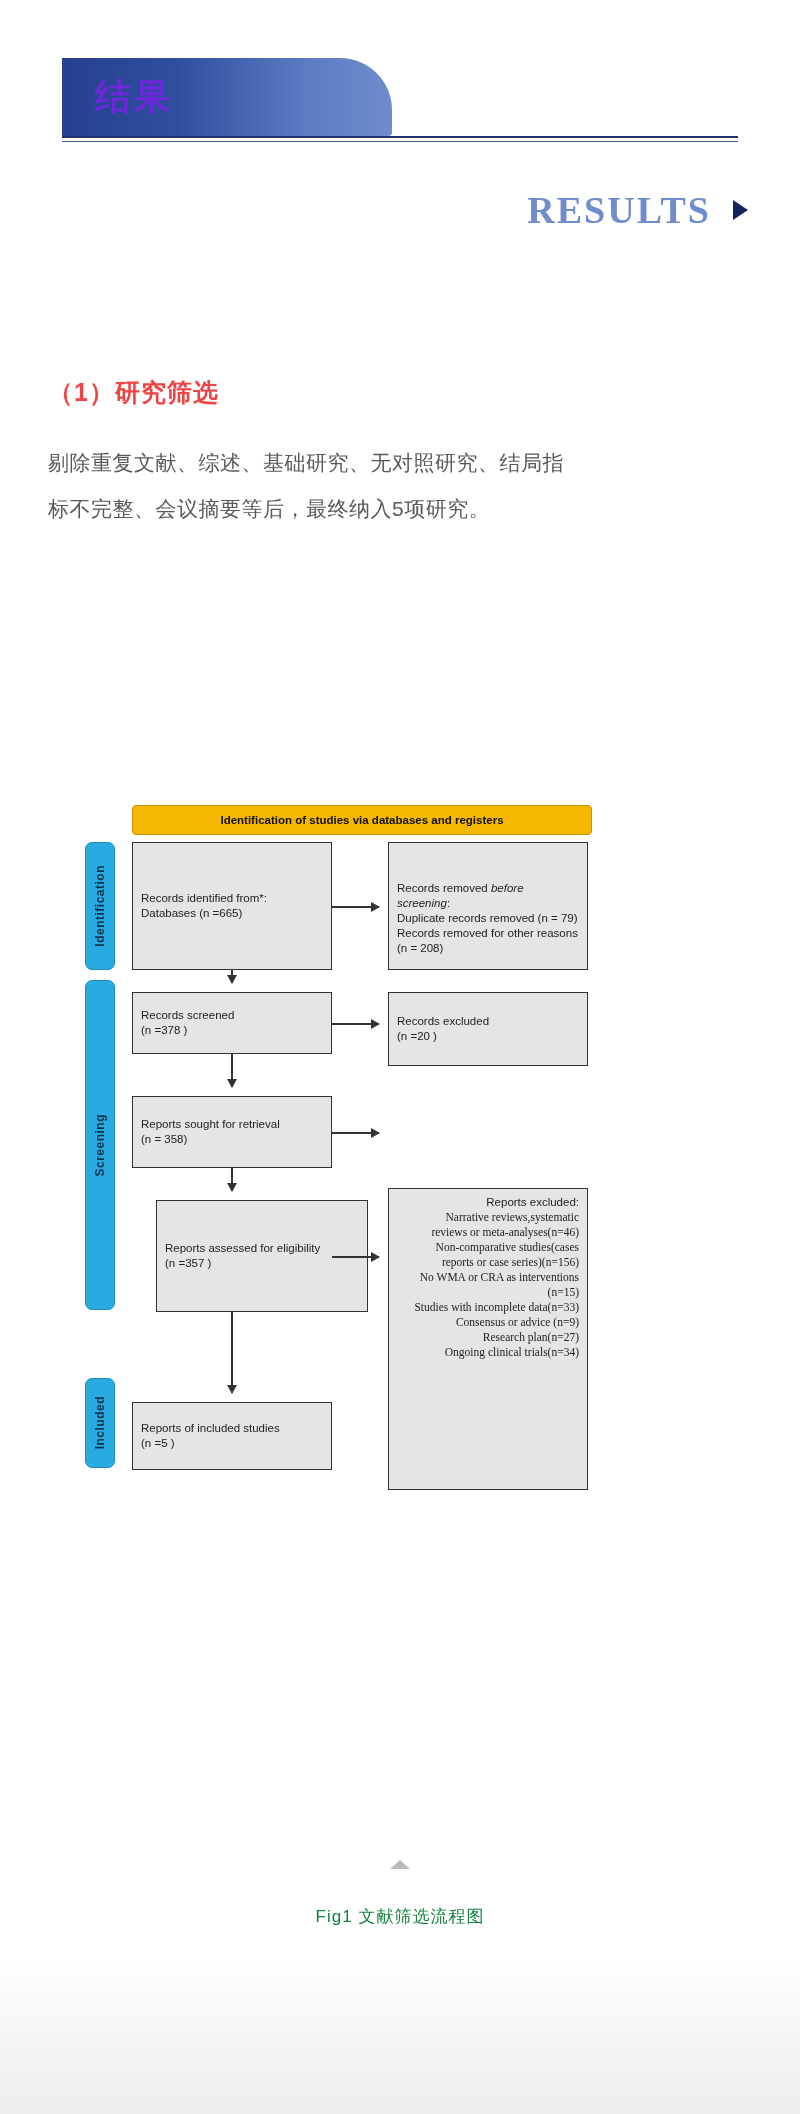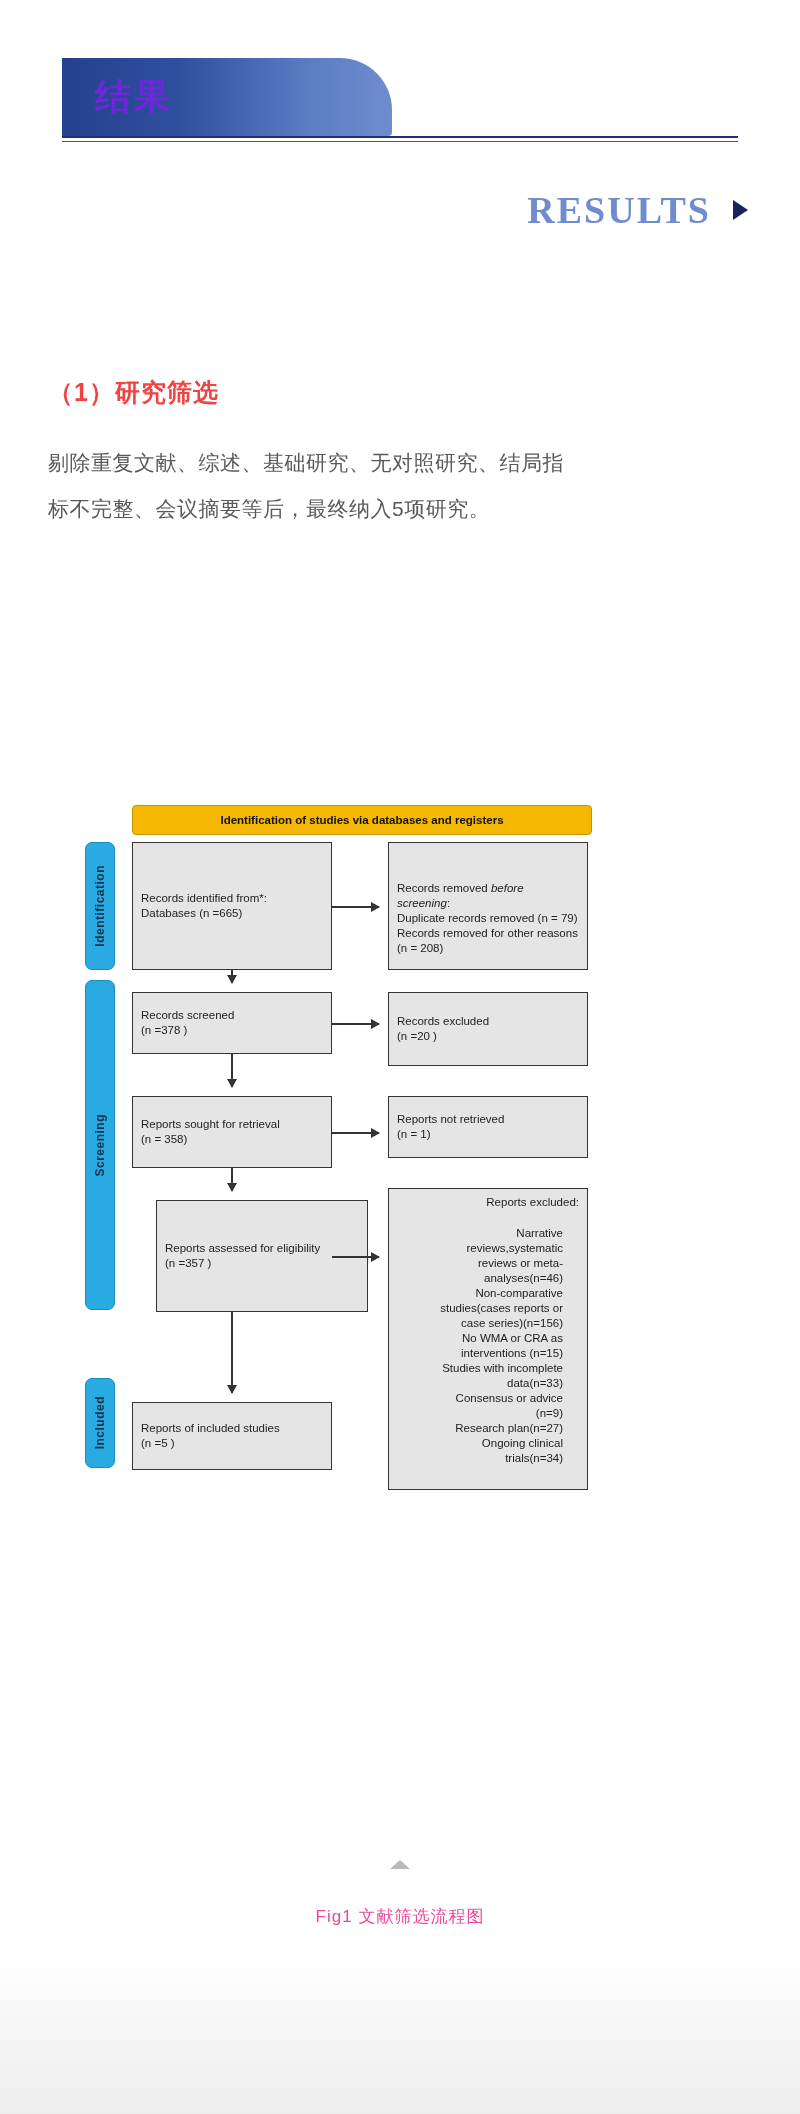--- a/index.html
+++ b/index.html
@@ -160,21 +160,21 @@
   .b-identified   { left: 92px;  top: 52px;  width: 200px; height: 128px; }
   .b-removed      { left: 348px; top: 52px;  width: 200px; height: 128px; }
   .b-screened     { left: 92px;  top: 202px; width: 200px; height: 62px; }
   .b-recexcluded  { left: 348px; top: 202px; width: 200px; height: 74px; }
   .b-sought       { left: 92px;  top: 306px; width: 200px; height: 72px; }
   .b-notretrieved { left: 348px; top: 306px; width: 200px; height: 62px; }
   .b-assessed     { left: 92px;  top: 410px; width: 212px; height: 112px; margin-left: 24px; }
   .b-repexcluded  { left: 348px; top: 398px; width: 200px; height: 302px; text-align: right; }
   .b-included     { left: 92px;  top: 612px; width: 200px; height: 68px; }
 
-  .excl-list { margin: 16px; padding-left: 14px; }
+  .excl-list { margin: 0; padding-left: 14px; font-family: Liberation Serif, serif; }
   .excl-list li { list-style: none; margin-bottom: 0; }
 
   
   .arrow-h {
     position: absolute;
     height: 1.6px;
     background: #333333;
   }
   .arrow-h::after {
     content: "";
@@ -223,21 +223,21 @@
     border-bottom: 9px solid #b9b9b9;
     border-left: 10px solid transparent;
     border-right: 10px solid transparent;
   }
   .fig-caption {
     position: absolute;
     left: 0; top: 1905px;
     width: 800px;
     text-align: center;
     font-size: 17px;
-    color: #ec4899;
+    color: #15803d;
     letter-spacing: 1px;
   }
   .bottom-fade {
     position: absolute;
     left: 0; top: 1960px;
     width: 800px; height: 154px;
     background: linear-gradient(180deg, #ffffff 0%, #f4f4f4 55%, #ededed 100%);
   }
 </style>
 </head>
@@ -309,26 +309,20 @@
       </div>
     </div>
 
     <div class="box b-sought">
       <div class="inner">
         <div>Reports sought for retrieval</div>
         <div>(n = 358)</div>
       </div>
     </div>
 
-    <div class="box b-notretrieved">
-      <div class="inner">
-        <div>Reports not retrieved</div>
-        <div>(n = 1)</div>
-      </div>
-    </div>
 
     <div class="box b-assessed">
       <div class="inner">
         <div>Reports assessed for eligibility</div>
         <div>(n =357 )</div>
       </div>
     </div>
 
     <div class="box b-repexcluded top-align">
       <div class="inner">

